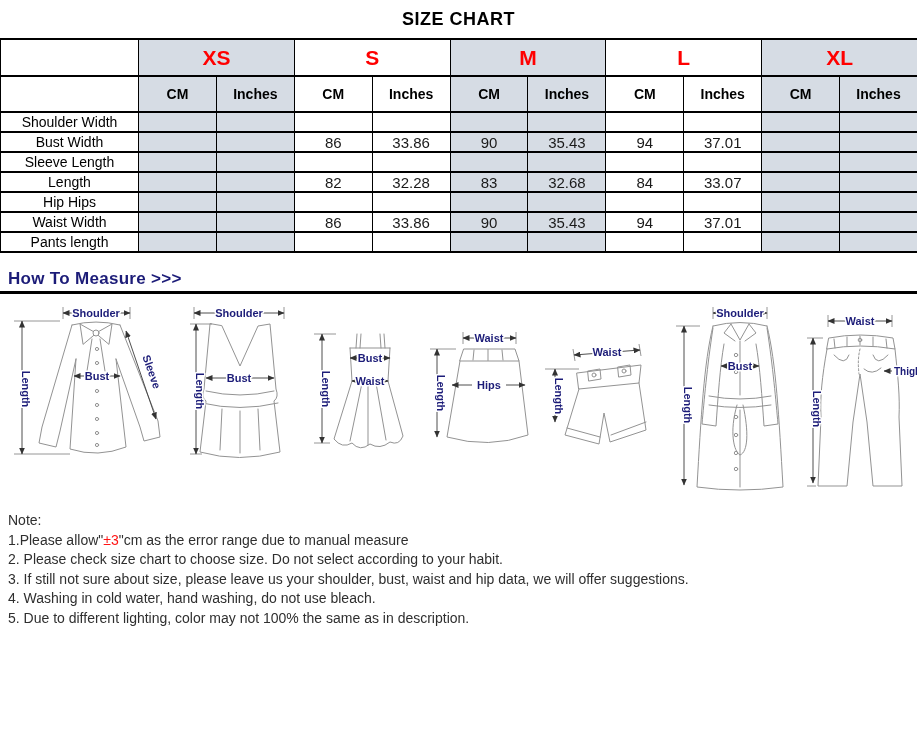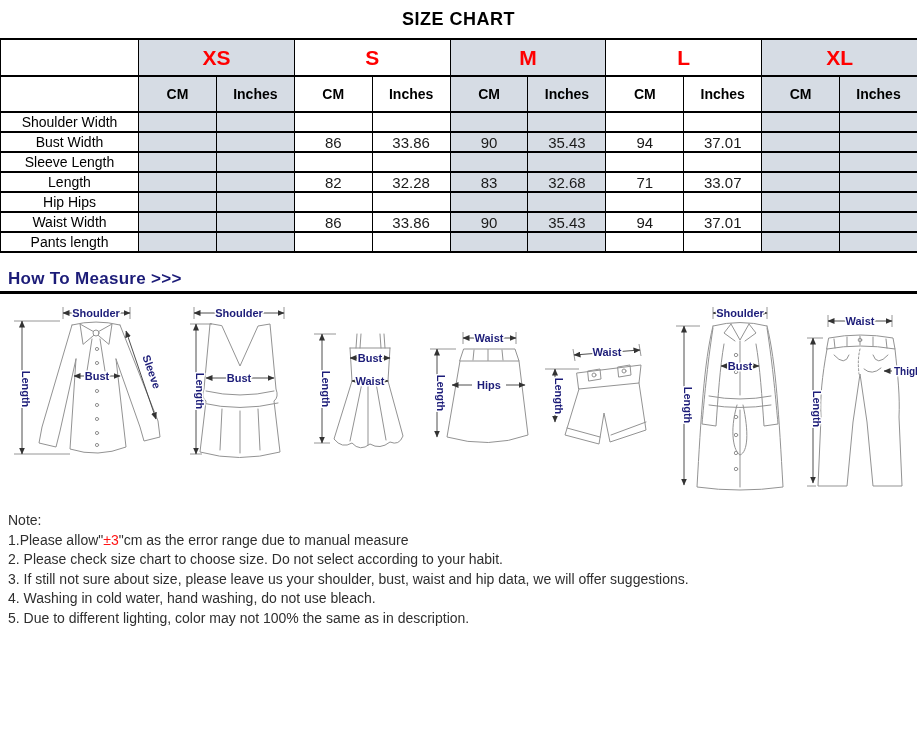--- a/index.html
+++ b/index.html
@@ -131,21 +131,21 @@
         <td></td>
       </tr>
       <tr class="data-row">
         <td class="rlabel">Length</td>
         <td></td>
         <td></td>
         <td>82</td>
         <td>32.28</td>
         <td>83</td>
         <td>32.68</td>
-        <td>71</td>
+        <td>84</td>
         <td>33.07</td>
         <td></td>
         <td></td>
       </tr>
       <tr class="data-row">
         <td class="rlabel">Hip Hips</td>
         <td></td>
         <td></td>
         <td></td>
         <td></td>

